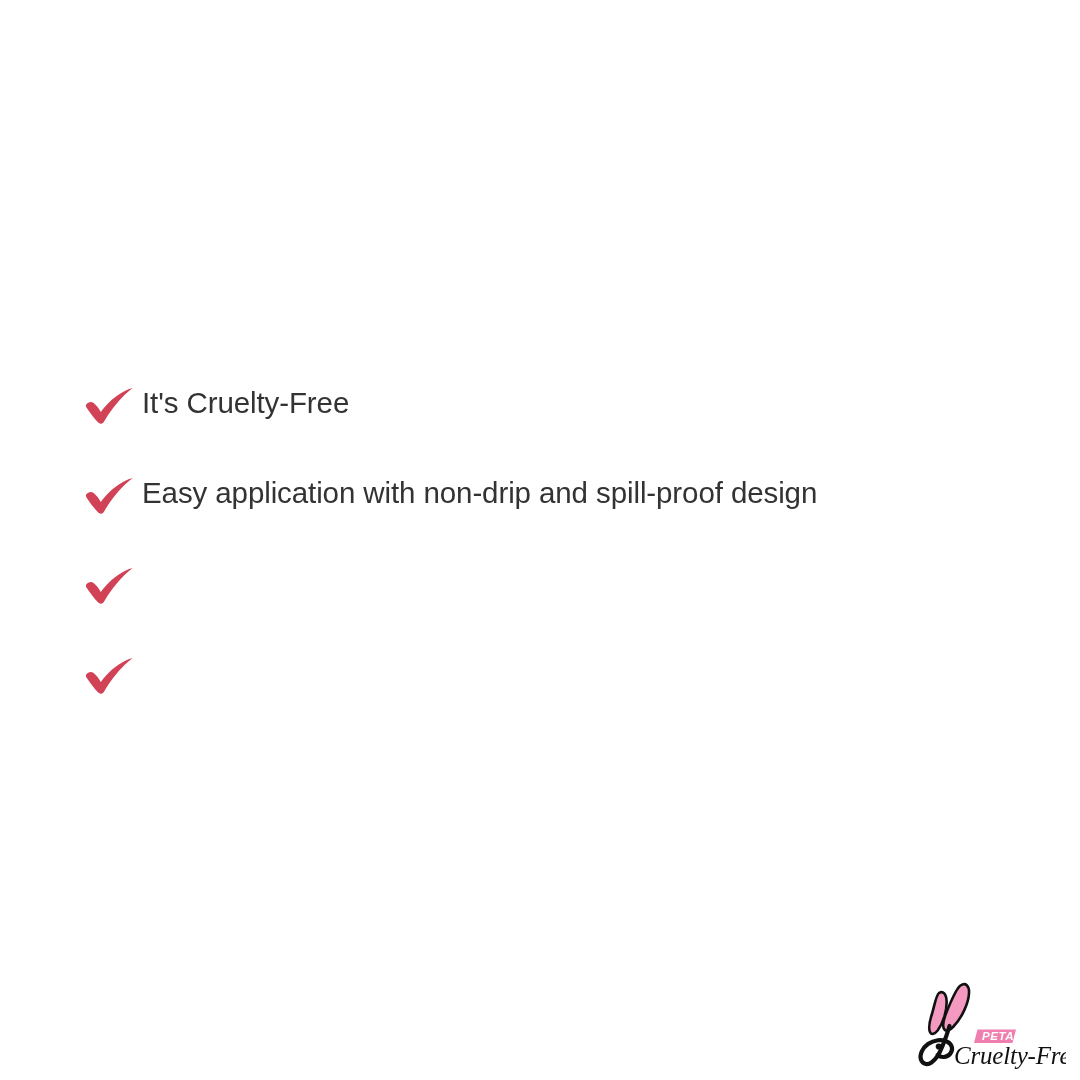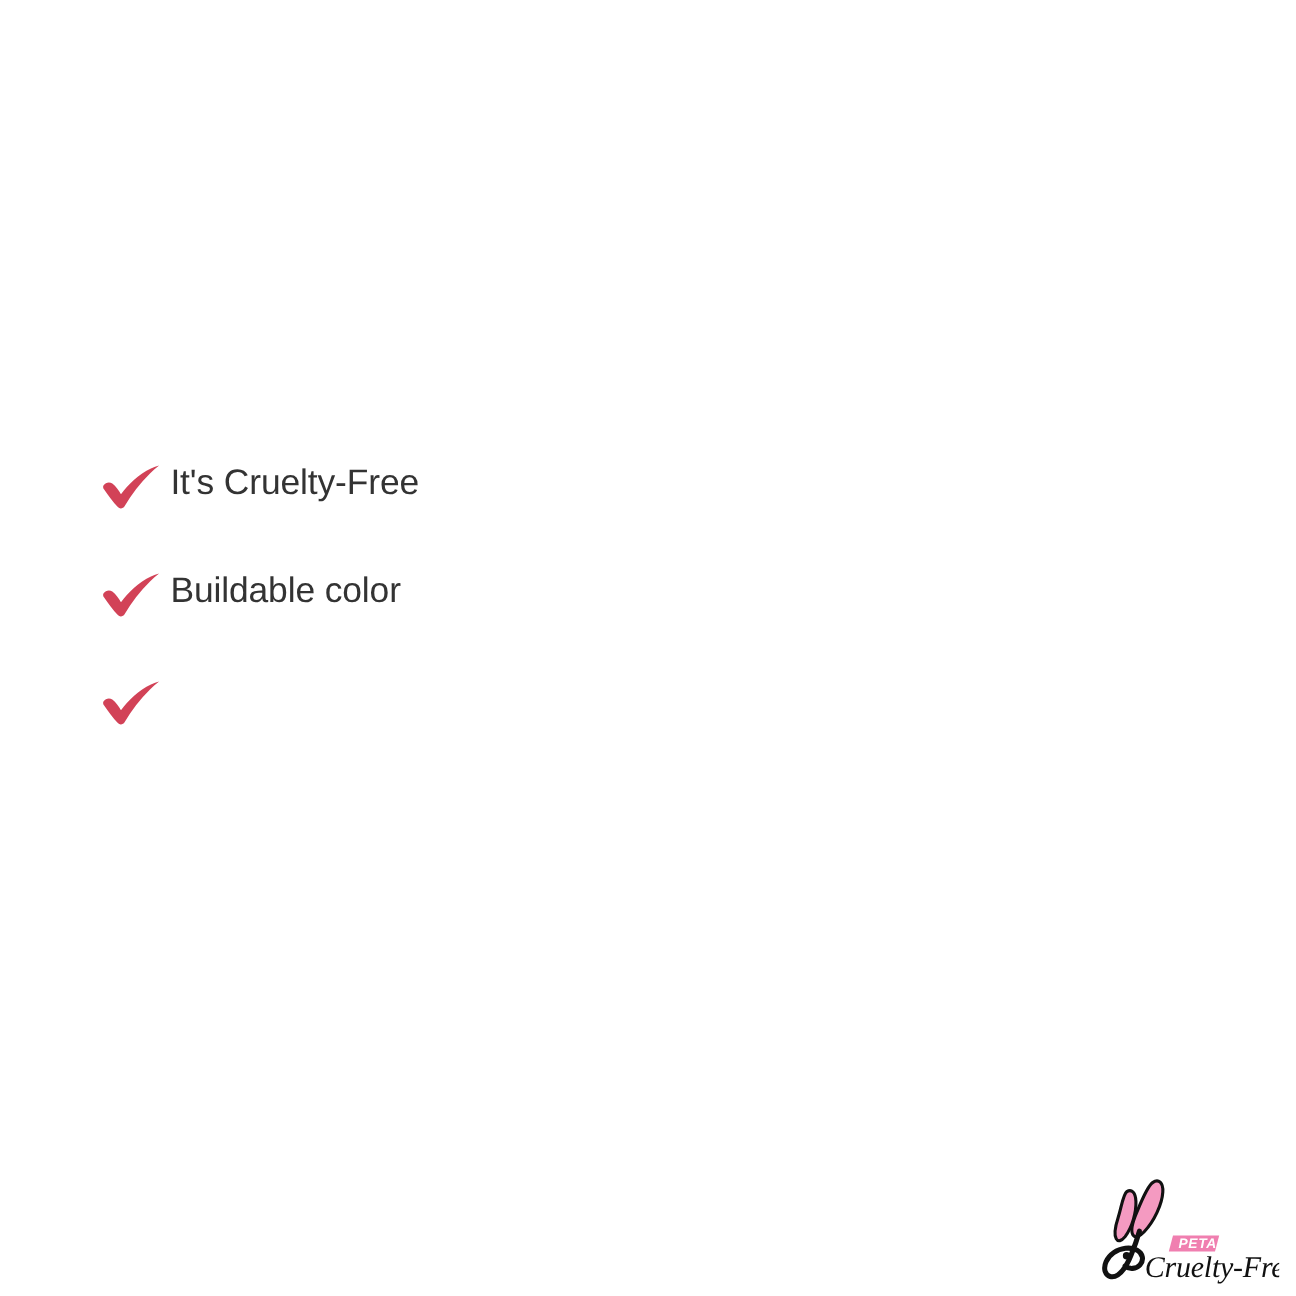--- a/index.html
+++ b/index.html
@@ -102,28 +102,35 @@
 
     <div class="benefit-row">
       <span class="check-icon">
         <svg viewBox="0 0 50 42" xmlns="http://www.w3.org/2000/svg" aria-hidden="true">
           <path d="M2.2 20.5 C4.0 18.0 7.2 17.2 9.6 19.0 C12.6 21.3 14.9 24.6 16.8 27.9 C23.0 19.4 31.6 11.2 41.8 6.4 C44.0 5.4 46.4 4.6 48.6 4.0 C46.0 6.1 43.4 8.2 41.0 10.6 C32.8 18.7 25.6 27.9 19.8 37.9 C18.6 39.9 15.8 40.3 14.2 38.6 C10.0 34.1 6.2 29.2 2.8 24.0 C2.0 22.9 1.6 21.5 2.2 20.5 Z" fill="#D24257"></path>
         </svg>
       </span>
       <span class="benefit-label">It's Cruelty-Free</span>
     </div>
 
+    <div class="benefit-row">
+      <span class="check-icon">
+        <svg viewBox="0 0 50 42" xmlns="http://www.w3.org/2000/svg" aria-hidden="true">
+          <path d="M2.2 20.5 C4.0 18.0 7.2 17.2 9.6 19.0 C12.6 21.3 14.9 24.6 16.8 27.9 C23.0 19.4 31.6 11.2 41.8 6.4 C44.0 5.4 46.4 4.6 48.6 4.0 C46.0 6.1 43.4 8.2 41.0 10.6 C32.8 18.7 25.6 27.9 19.8 37.9 C18.6 39.9 15.8 40.3 14.2 38.6 C10.0 34.1 6.2 29.2 2.8 24.0 C2.0 22.9 1.6 21.5 2.2 20.5 Z" fill="#D24257"></path>
+        </svg>
+      </span>
+      <span class="benefit-label">Easy application with non-drip and spill-proof design</span>
+    </div>
 
     <div class="benefit-row">
       <span class="check-icon">
         <svg viewBox="0 0 50 42" xmlns="http://www.w3.org/2000/svg" aria-hidden="true">
           <path d="M2.2 20.5 C4.0 18.0 7.2 17.2 9.6 19.0 C12.6 21.3 14.9 24.6 16.8 27.9 C23.0 19.4 31.6 11.2 41.8 6.4 C44.0 5.4 46.4 4.6 48.6 4.0 C46.0 6.1 43.4 8.2 41.0 10.6 C32.8 18.7 25.6 27.9 19.8 37.9 C18.6 39.9 15.8 40.3 14.2 38.6 C10.0 34.1 6.2 29.2 2.8 24.0 C2.0 22.9 1.6 21.5 2.2 20.5 Z" fill="#D24257"></path>
         </svg>
       </span>
-      <span class="benefit-label">Buildable color</span>
     </div>
 
     <div class="benefit-row">
       <span class="check-icon">
         <svg viewBox="0 0 50 42" xmlns="http://www.w3.org/2000/svg" aria-hidden="true">
           <path d="M2.2 20.5 C4.0 18.0 7.2 17.2 9.6 19.0 C12.6 21.3 14.9 24.6 16.8 27.9 C23.0 19.4 31.6 11.2 41.8 6.4 C44.0 5.4 46.4 4.6 48.6 4.0 C46.0 6.1 43.4 8.2 41.0 10.6 C32.8 18.7 25.6 27.9 19.8 37.9 C18.6 39.9 15.8 40.3 14.2 38.6 C10.0 34.1 6.2 29.2 2.8 24.0 C2.0 22.9 1.6 21.5 2.2 20.5 Z" fill="#D24257"></path>
         </svg>
       </span>
     </div>
 

